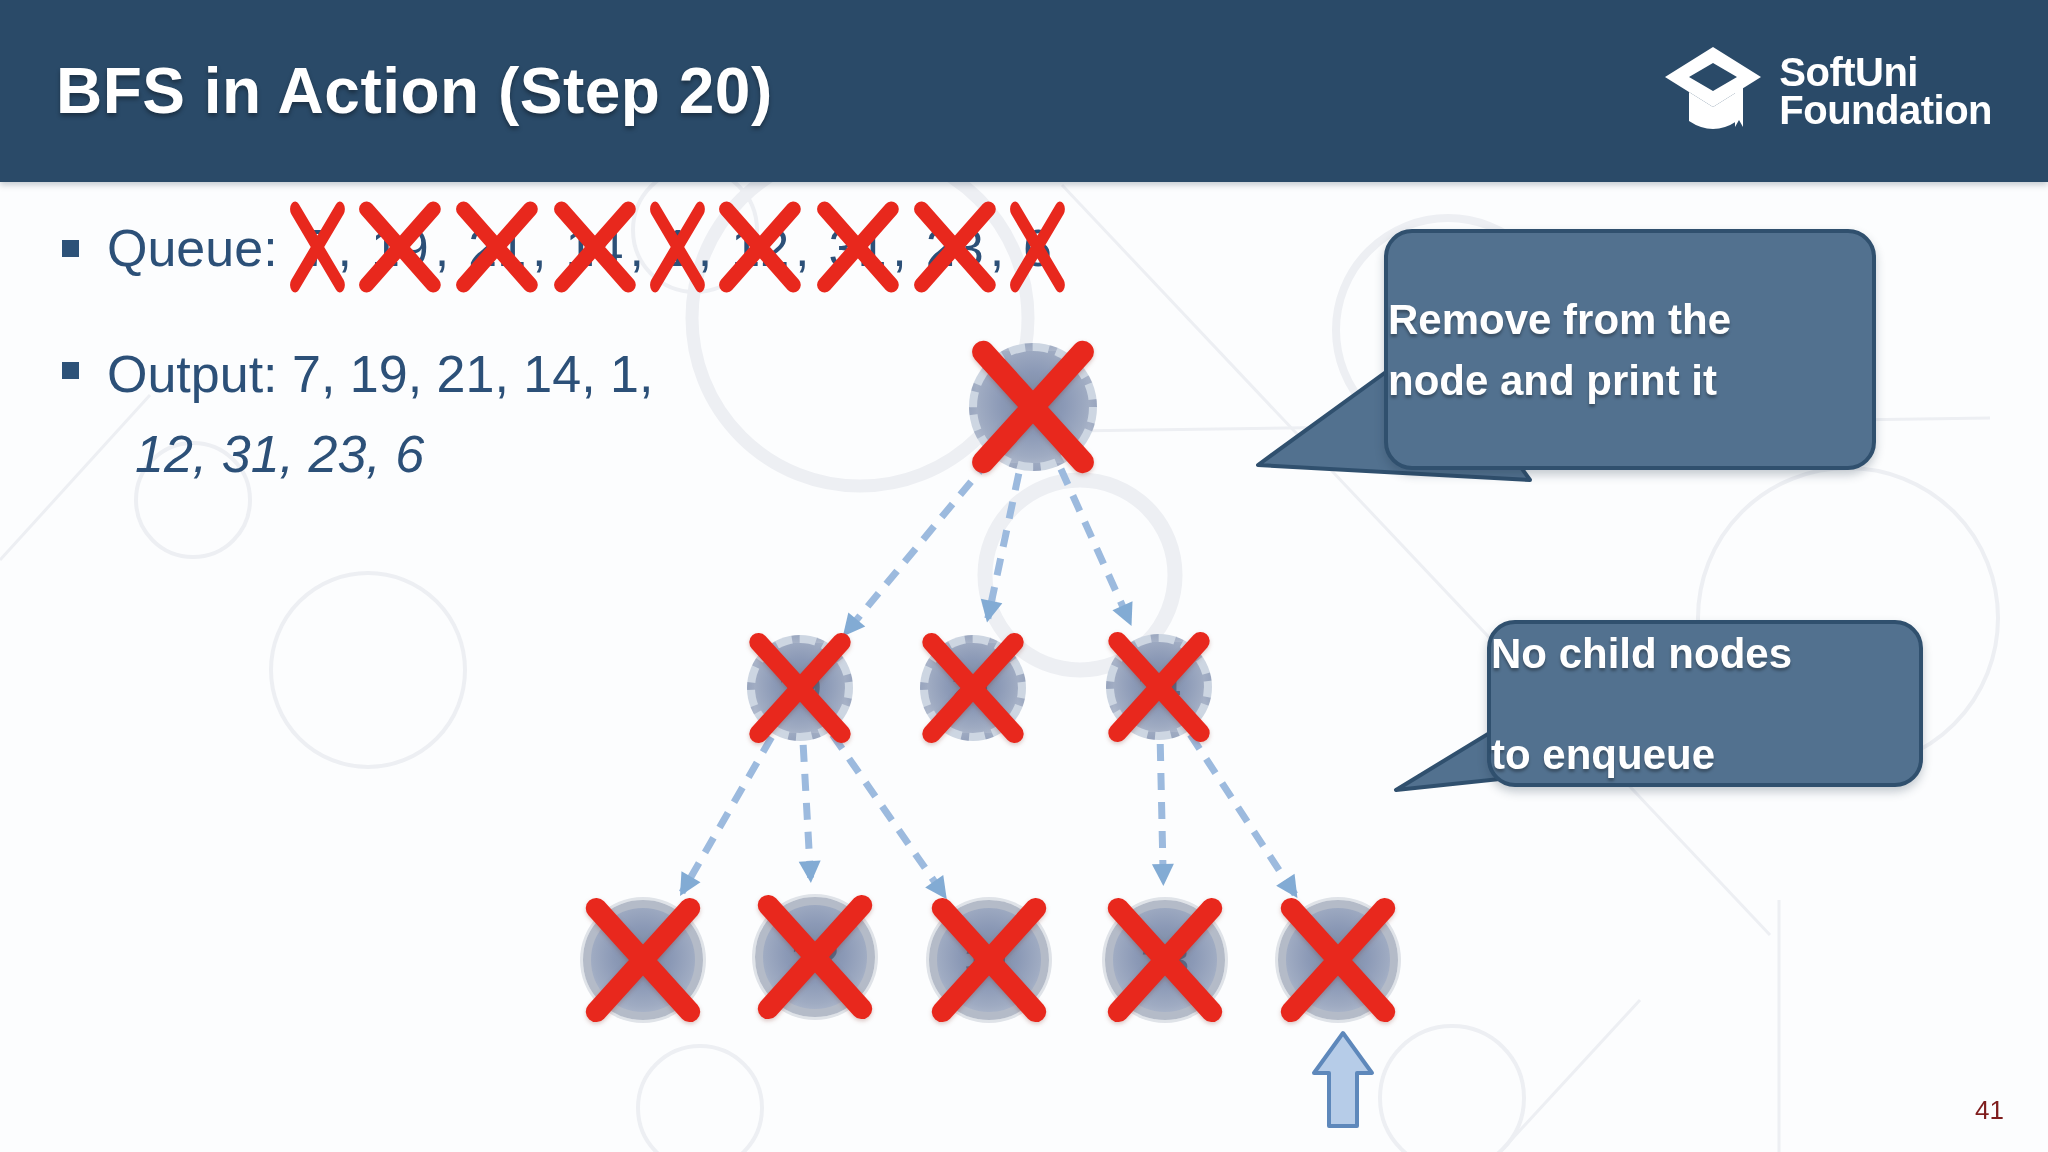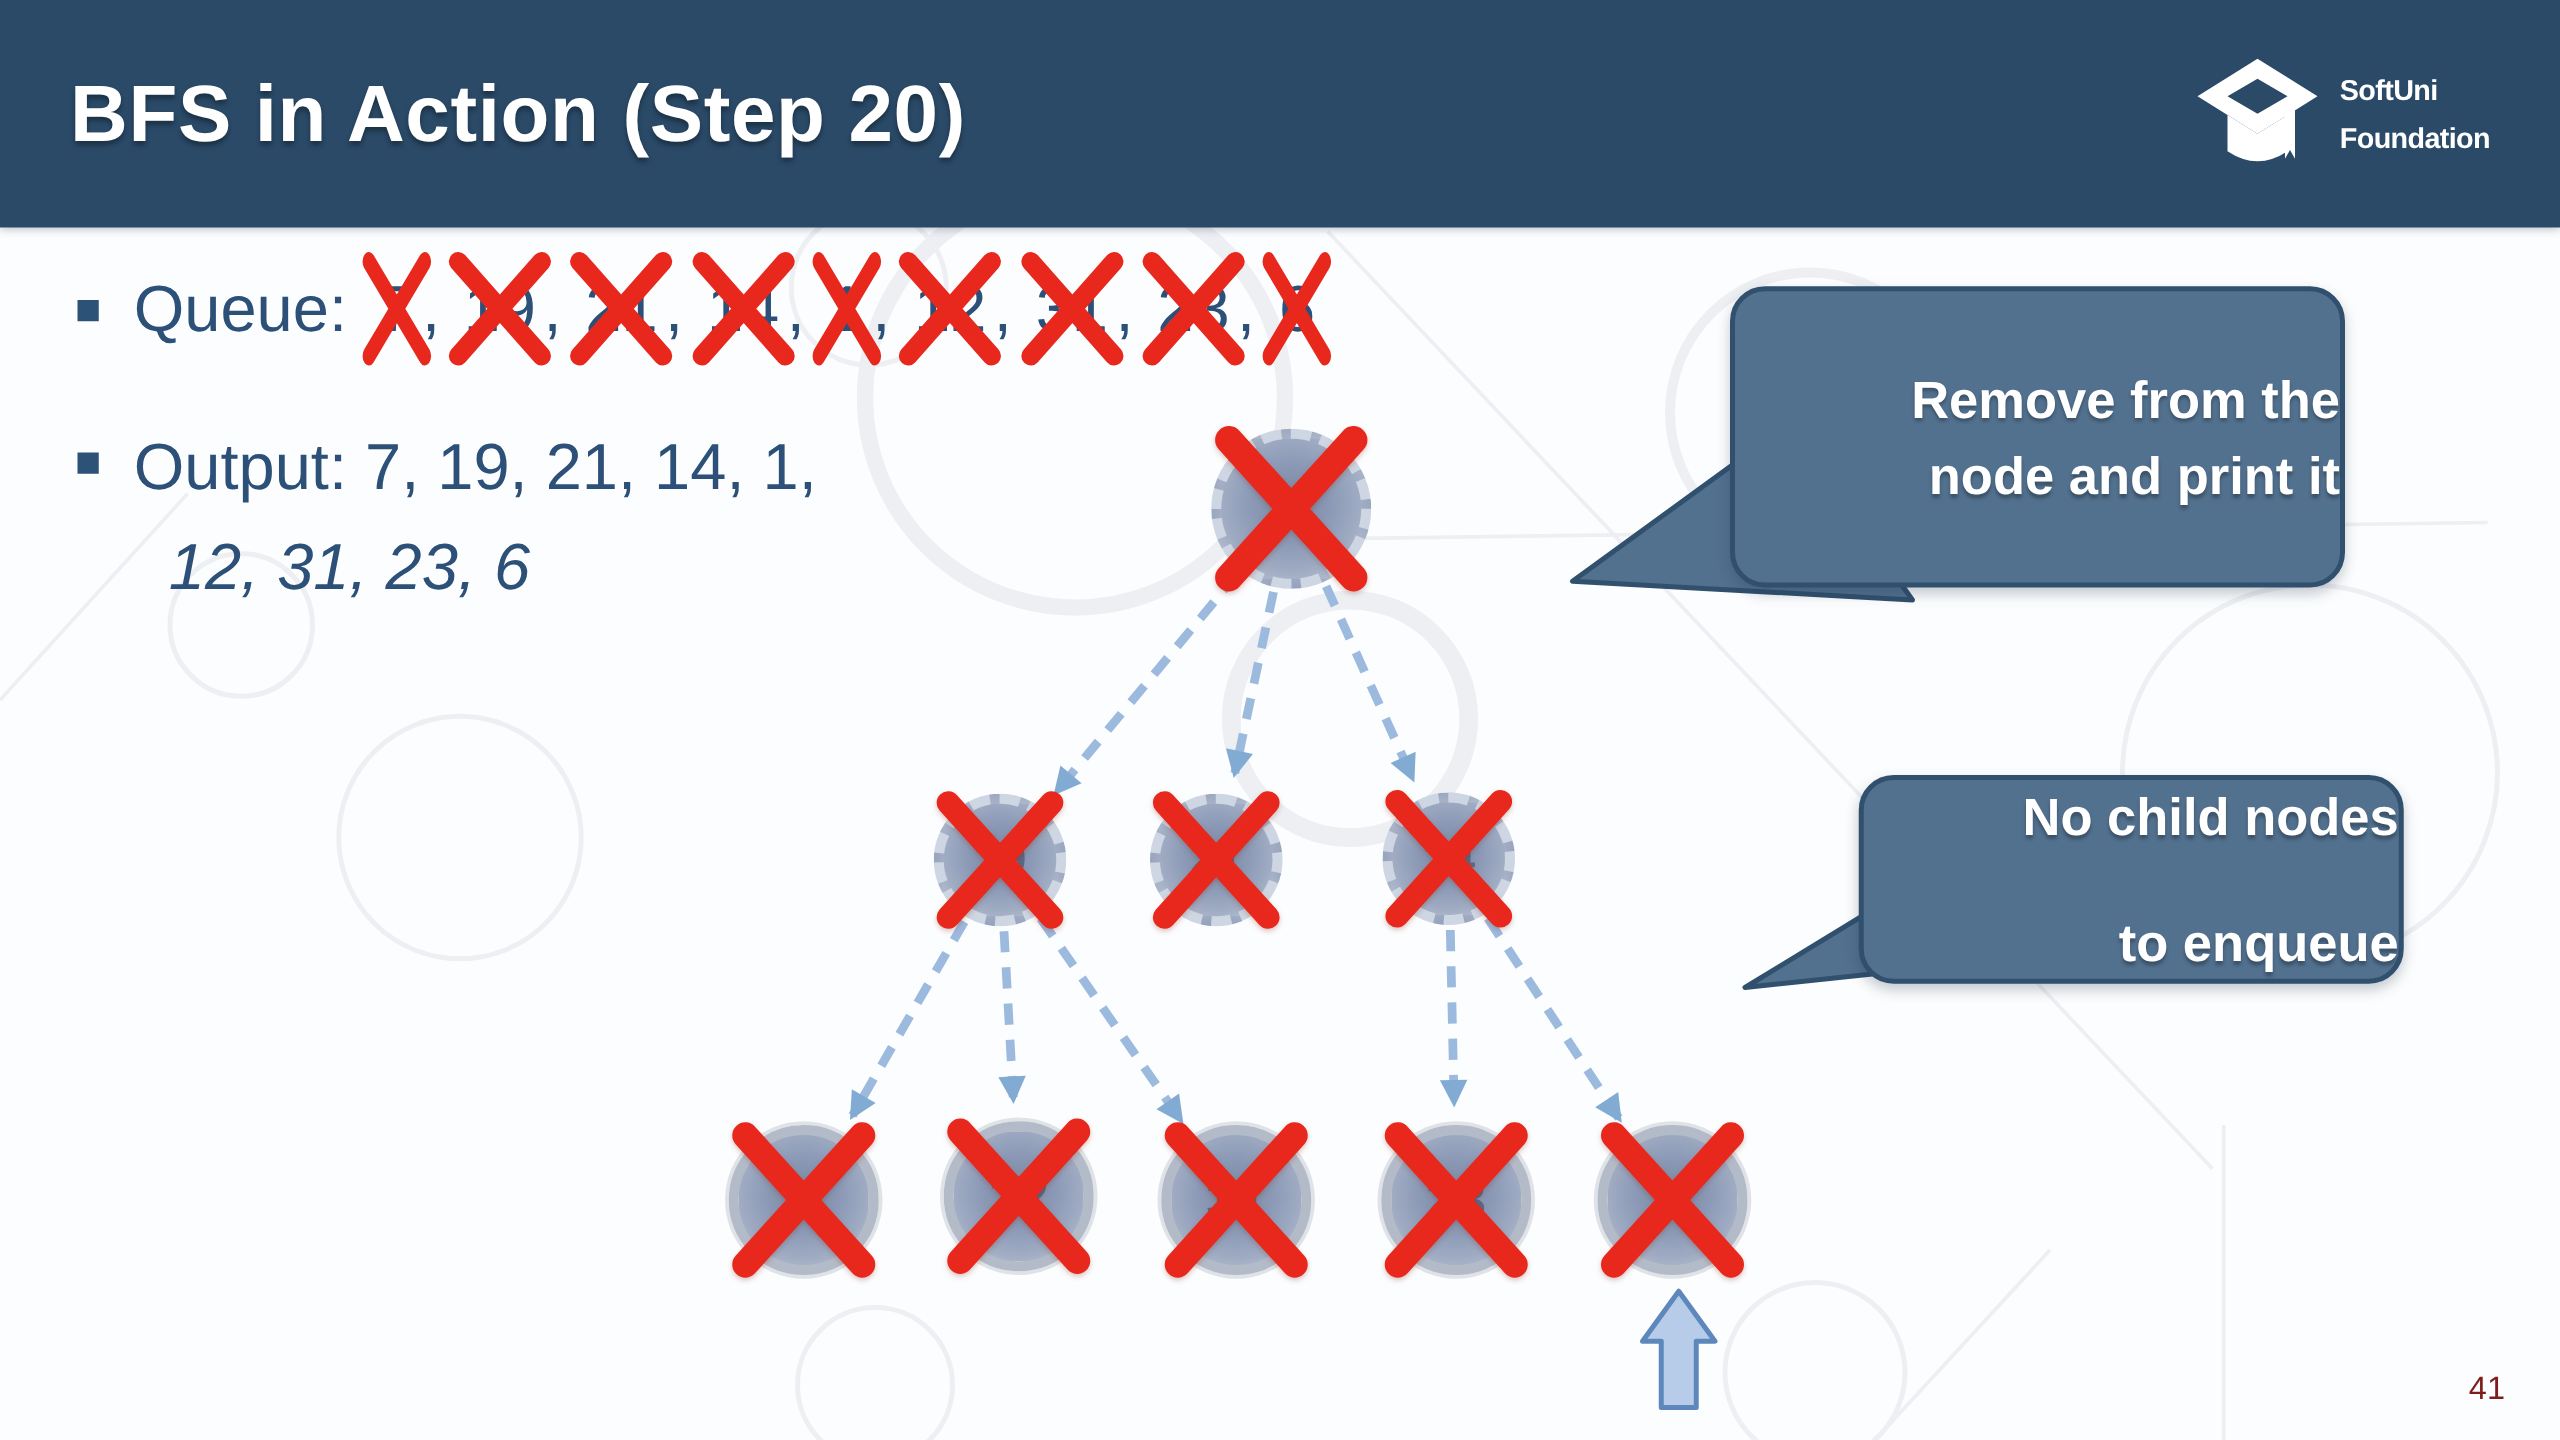--- a/index.html
+++ b/index.html
@@ -15,21 +15,21 @@
     position:absolute; left:0; top:0; width:2048px; height:182px;
     background:#2a4a68; display:flex; align-items:center;
     box-shadow:0 3px 6px rgba(40,60,80,.25);
   }
   .hdr h1{
     margin:0 0 0 56px; color:#ffffff; font-size:64px; font-weight:bold;
     letter-spacing:.5px; text-shadow:0 3px 4px rgba(0,0,0,.35);
   }
   .logo{position:absolute; right:56px; top:50%; transform:translateY(-50%);
     display:flex; align-items:center; gap:16px;}
-  .logo-text{color:#ffffff; font-size:23px; font-weight:bold; line-height:38px; letter-spacing:-.5px;}
+  .logo-text{color:#ffffff; font-size:40px; font-weight:bold; line-height:38px; letter-spacing:-.5px;}
 
   
   .row{position:absolute; color:#2c5078; font-size:52px;}
   .sq{display:inline-block; width:17px; height:17px; background:#2d5278; flex:0 0 auto;}
   .row-queue{left:62px; top:198px; height:100px; display:flex; align-items:center;}
   .row-queue .sq{margin-right:28px;}
   .lbl{margin-right:20px;}
   .qlist{display:flex; align-items:center;}
   .qitem{position:relative; display:inline-block; margin:0 5px;}
   .qx{position:absolute; left:-15px; top:-16px; width:calc(100% + 30px); height:90px; overflow:visible;}
@@ -50,21 +50,21 @@
   .ring-dashed{border:8px dashed #cdd6e2;}
   .ring-solid{border:8px solid #b4bbc8; box-shadow:0 0 0 3px rgba(170,178,192,.35);}
   .tval{opacity:.48; font-weight:bold; color:#2e3a56;}
   .nx{position:absolute; left:50%; top:50%; transform:translate(-50%,-50%); overflow:visible;
       filter:drop-shadow(0 2px 2px rgba(120,30,20,.25));}
 
   
   .callout{
     position:absolute; box-sizing:border-box; border-radius:28px;
     background:#52718f; border:4px solid #30506e;
-    display:flex; flex-direction:column; align-items:flex-end; justify-content:center;
+    display:flex; flex-direction:column; align-items:flex-start; justify-content:center;
     color:#ffffff; font-weight:bold; font-size:42px; line-height:61px;
     text-shadow:0 3px 3px rgba(0,0,0,.3);
     box-shadow:0 5px 10px rgba(30,50,70,.25);
   }
   .c1{left:1384px; top:229px; width:492px; height:241px;}
   .c2{left:1487px; top:620px; width:436px; height:167px;gap:40px;}
 
   
   .pageno{position:absolute; right:44px; bottom:26px; color:#7f1d1d; font-size:26px;}
 </style>

